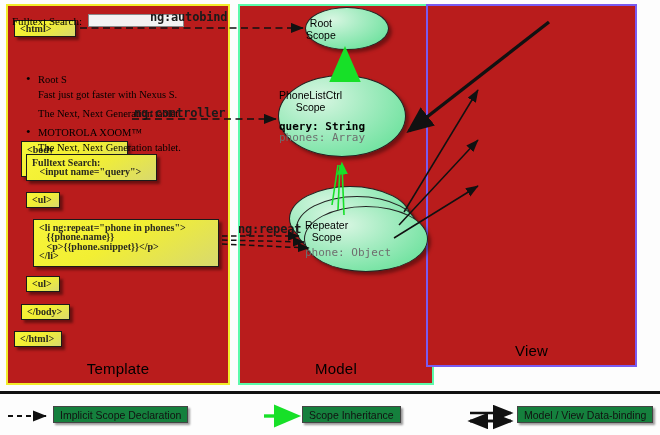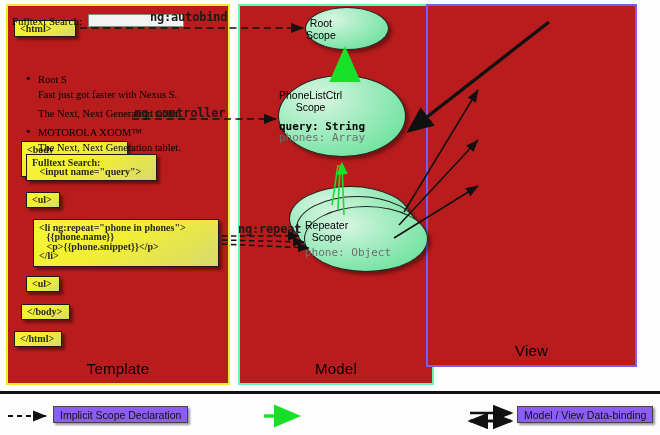--- a/index.html
+++ b/index.html
@@ -49,21 +49,21 @@
   .v-snip{font-size:10.5px;padding-left:12px;line-height:15px;}
 
   
   .conn-label{position:absolute;font-family:"DejaVu Sans Mono","Liberation Mono",monospace;
               font-size:12px;font-weight:bold;color:#1a1a1a;letter-spacing:-.2px;}
 
   
   #sep{position:absolute;left:0;top:391px;width:660px;height:3px;background:#111;}
   #legend{position:absolute;left:0;top:400px;width:660px;height:35px;}
   .lg{position:absolute;top:6px;display:flex;align-items:center;gap:7px;}
-  .lg-box{border:1.5px solid #444;background:#8b5cf6;box-shadow:1.5px 1.5px 2px rgba(0,0,0,.4);
+  .lg-box{border:1.5px solid #444;background:#15803d;box-shadow:1.5px 1.5px 2px rgba(0,0,0,.4);
           padding:1.5px 6px;font-size:10.5px;color:#111;white-space:nowrap;}
 </style>
 </head>
 <body>
 
 <div id="root">
 
   <div class="col" id="col-template">
     <div class="col-label">Template</div>
   </div>
@@ -202,18 +202,21 @@
       <path d="M8,16 L46,16" stroke="#111" stroke-width="1.8" fill="none" stroke-dasharray="5,4" marker-end="url(#lg-dash)"></path>
       <path d="M264,16 L296,16" stroke="#17e028" stroke-width="3.4" fill="none" marker-end="url(#lg-green)"></path>
       <path d="M470,13 L511,13" stroke="#111" stroke-width="2.6" fill="none" marker-end="url(#lg-blk)"></path>
       <path d="M511,21 L470,21" stroke="#111" stroke-width="2.6" fill="none" marker-end="url(#lg-blk)"></path>
       <path d="M470,21 L511,21" stroke="#111" stroke-width="2.6" fill="none" marker-end="url(#lg-blk)"></path>
     </svg>
 
     <div class="lg" style="left:53px;">
       <div class="lg-box">Implicit Scope Declaration</div>
     </div>
+    <div class="lg" style="left:302px;">
+      <div class="lg-box">Scope Inheritance</div>
+    </div>
     <div class="lg" style="left:517px;text-align:right;">
       <div class="lg-box">Model / View Data-binding</div>
     </div>
   </div>
 
 </div>
 
 </body></html>

